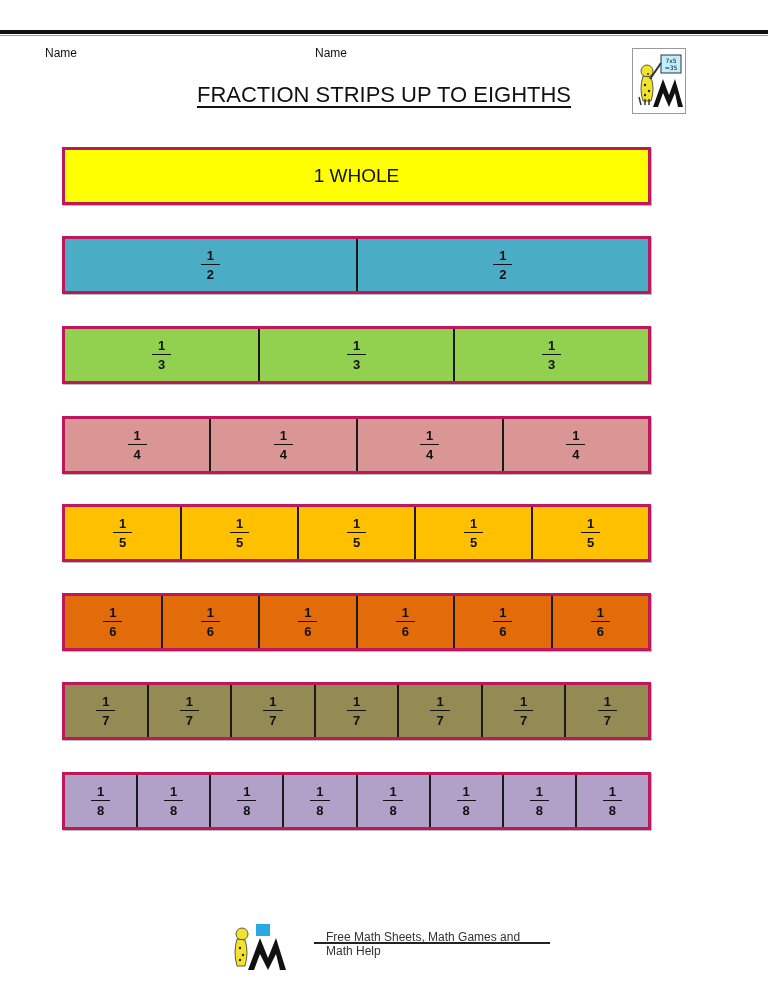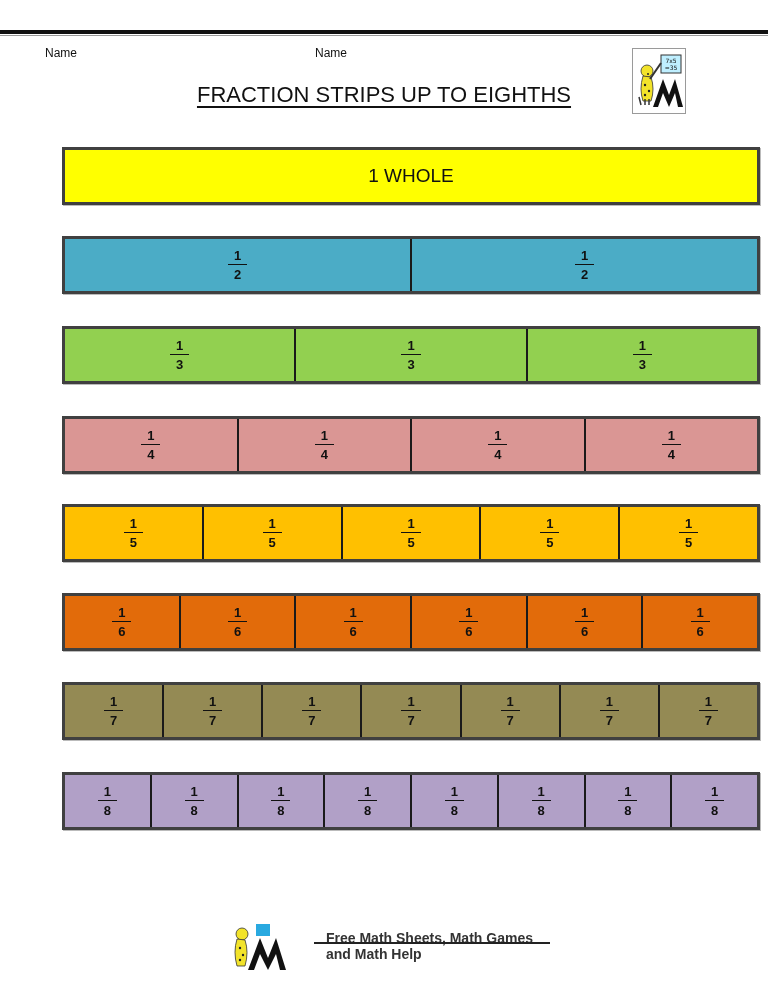--- a/index.html
+++ b/index.html
@@ -15,38 +15,38 @@
     .title {
       position: absolute; left: 0; width: 768px; top: 82px; text-align: center;
       font-size: 22px; letter-spacing: 0px;
     }
     .title span { text-decoration: underline; text-underline-offset: 4px; text-decoration-thickness: 2px; }
     .logo-box {
       position: absolute; left: 632px; top: 48px; width: 52px; height: 64px;
       border: 1px solid #9a9a9a; background: #fff;
     }
     .strip {
-      position: absolute; left: 62px; width: 698px; height: 58px;
-      border: 3px solid #404040; box-sizing: border-box; display: flex;
+      position: absolute; left: 62px; width: 589px; height: 58px;
+      border: 3px solid #be185d; box-sizing: border-box; display: flex;
       box-shadow: 1px 1px 0 #bbb;
     }
     .cell {
       flex: 1 1 0; position: relative; display: flex; align-items: center; justify-content: center;
       border-right: 2px solid #1a1a1a; box-sizing: border-box;
     }
     .cell:last-child { border-right: none; }
     .whole-text { font-size: 19px; }
     .frac { display: flex; flex-direction: column; align-items: center; font-weight: bold; font-size: 13px; line-height: 16px; }
     .frac .num { padding: 0 6px; border-bottom: 1.5px solid #111; }
     .frac .den { padding-top: 2px; }
     .footer {
       position: absolute; left: 228px; top: 924px; width: 320px; height: 48px;
     }
     .footer-tagline {
-      position: absolute; left: 98px; top: 6px; font-size: 14px; font-weight: bold; color: #333;
+      position: absolute; left: 98px; top: 6px; font-size: 12px; font-weight: normal; color: #333;
     }
     .footer-rule { position: absolute; left: 86px; top: 18px; width: 236px; height: 2px; background: #222; }
     .footer-site {
       position: absolute; left: 60px; top: 22px; font-size: 17px; font-weight: bold; letter-spacing: 1px;
       color: #fff; -webkit-text-stroke: 1px #111; font-style: italic;
     }
   </style>
 </head>
 <body>
 

